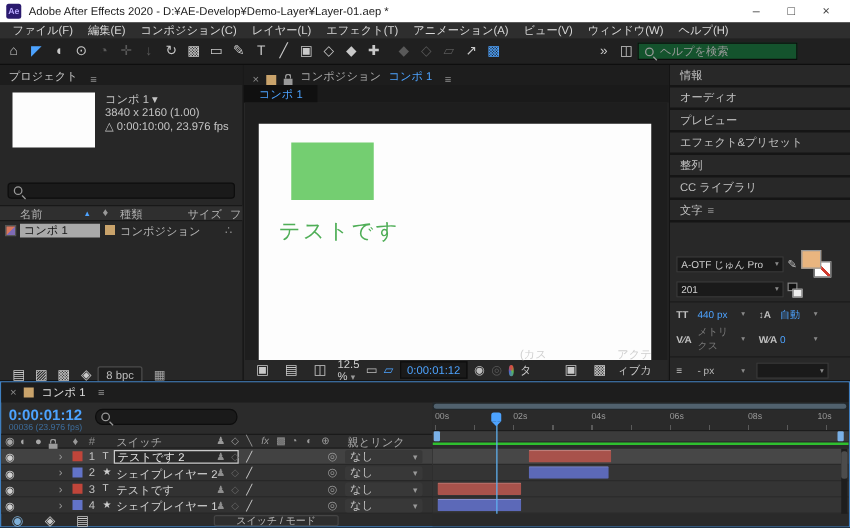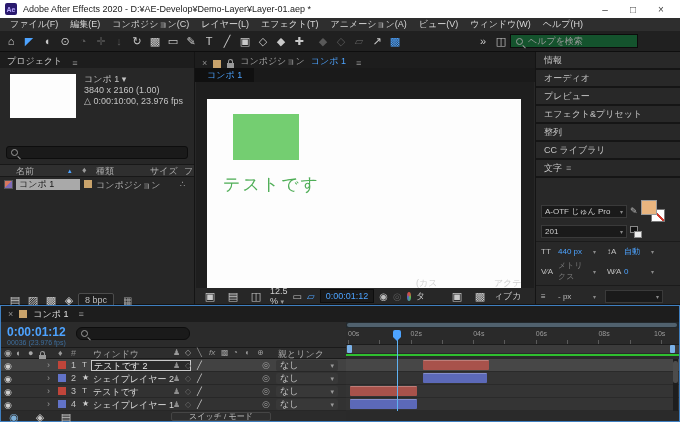--- a/index.html
+++ b/index.html
@@ -48,21 +48,21 @@
 .vbar{left:1px;top:236px;width:338px;height:16px;display:flex;align-items:center;gap:5px;padding:0 5px;background:#272727}
 .vi{color:#bdbdbd;font-size:10px}
 .tcpill{background:#1a1a1a;border:1px solid #0d0d0d;color:#4da3ff;padding:1px 5px}
 .rgb-dot{width:9px;height:9px;border-radius:50%;background:conic-gradient(#d84b3f,#58c34f,#4a63d8,#d84b3f);display:inline-block}
 .ddv{color:#9a9a9a;font-size:7px}
 
 .rrow{height:16px;background:#282828;margin-bottom:2px;display:flex;align-items:center;padding:0 8px;color:#c4c4c4}
 .charpanel{background:#282828;position:absolute;left:0;top:126px;width:144px;height:126px;padding:22px 5px 0 5px}
 .sel-ctl{background:#1a1a1a;border:1px solid #3a3a3a;height:13px;display:flex;align-items:center;padding:0 3px;color:#cfcfcf;font-size:8px;justify-content:space-between}
 .crow{display:flex;align-items:center;margin-bottom:3px;gap:3px}
-.cicon{color:#c0c0c0;font-size:8px;font-weight:normal;width:14px}
+.cicon{color:#c0c0c0;font-size:8px;font-weight:bold;width:14px}
 .cval{color:#4da3ff;font-size:8px}
 .cval.gray{color:#787878}
 .cdd{color:#8a8a8a;font-size:6px}
 .cdiv{border-top:1px solid #1b1b1b;margin:3px -5px 4px}
 .swatchwrap{width:24px;height:22px;position:relative}
 .swback{position:absolute;right:0;bottom:0;width:14px;height:13px;background:#fff;border:1px solid #777}
 .swback::after{content:"";position:absolute;left:0;top:0;width:100%;height:100%;background:linear-gradient(45deg,transparent 44%,#d03a2e 44%,#d03a2e 58%,transparent 58%)}
 .swfront{position:absolute;left:0;top:0;width:16px;height:15px;border:1px solid #999}
 .bwsw{position:relative;width:12px;height:12px}
 .bwsw .b{position:absolute;left:0;top:0;width:8px;height:7px;background:#111;border:1px solid #888}
@@ -337,21 +337,21 @@
   <div class="abs searchbar" style="left:75px;top:21px;width:114px;border-radius:6px">
     <span class="mag"></span>
   </div>
   <div class="tl-head">
     <span class="abs" style="left:3px">◉</span>
     <span class="abs" style="left:15px">◐</span>
     <span class="abs" style="left:27px">●</span>
     <span class="abs mini-lock" style="left:38px;top:4px"></span>
     <span class="abs" style="left:57px;color:#999">♦</span>
     <span class="abs" style="left:70px;color:#8a8a8a">#</span>
-    <span class="abs" style="left:92px">ウィンドウ</span>
+    <span class="abs" style="left:92px">スイッチ</span>
     <span id="swhead"><span class="abs" style="left: 172px; font-size: 8px; color: rgb(154, 154, 154);">♟</span><span class="abs" style="left: 184px; font-size: 8px; color: rgb(154, 154, 154);">◇</span><span class="abs" style="left: 196px; font-size: 8px; color: rgb(154, 154, 154);">╲</span><span class="abs" style="left: 208px; font-size: 8px; color: rgb(154, 154, 154); font-style: italic;">fx</span><span class="abs" style="left: 220px; font-size: 8px; color: rgb(154, 154, 154);">▩</span><span class="abs" style="left: 232px; font-size: 8px; color: rgb(154, 154, 154);">◔</span><span class="abs" style="left: 244px; font-size: 8px; color: rgb(154, 154, 154);">◐</span><span class="abs" style="left: 256px; font-size: 8px; color: rgb(154, 154, 154);">⊕</span></span>
     <span class="abs" style="left:277px">親とリンク</span>
   </div>
   <div id="lrows">
       <div class="lrow sel" style="top: 53px;">
         <span class="abs eye" style="left:3px;top:1px">◉</span>
         <span class="abs" style="left:46px;top:1px;color:#9a9a9a">›</span>
         <span class="abs labelsq" style="left:57px;top:2px;background:#c0453a"></span>
         <span class="abs" style="left:70px;top:1px;color:#c2c2c2">1</span>
         <span class="abs" style="left:81px;top:1px;color:#cfcfcf;font-size:8px">T</span>

